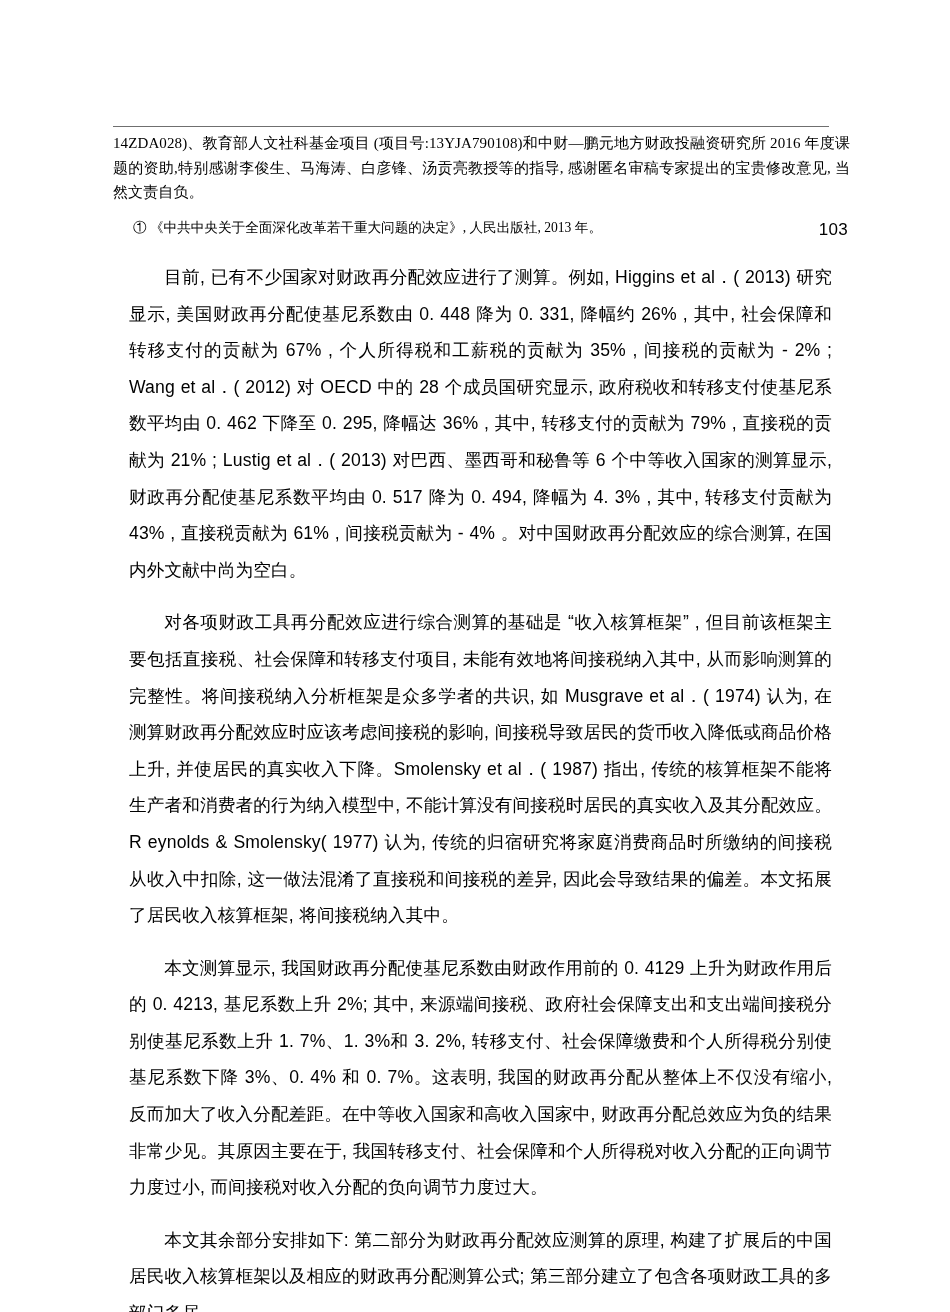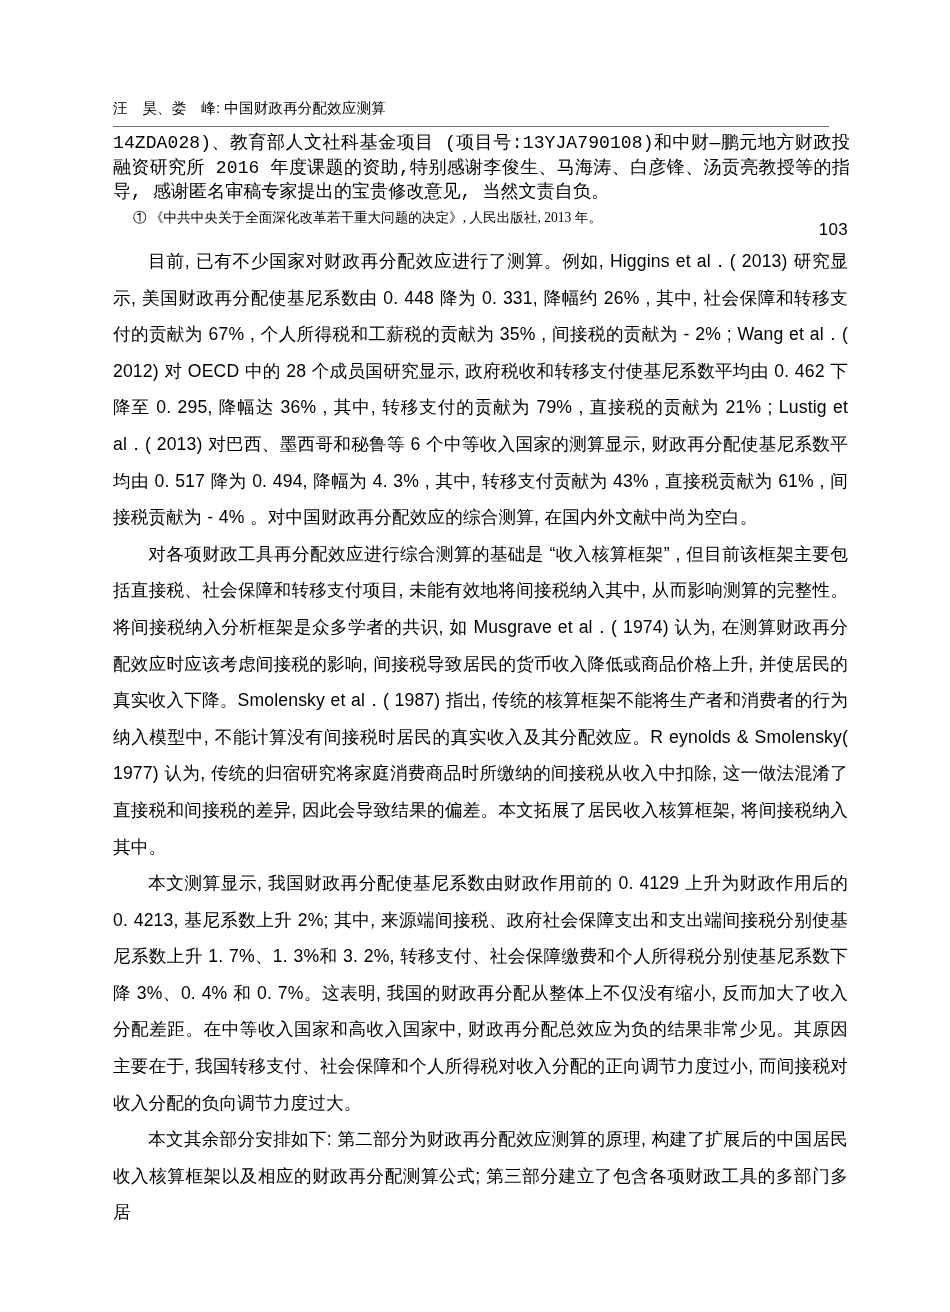--- a/index.html
+++ b/index.html
@@ -45,33 +45,33 @@
   }
 
   
   .footnotes {
     position: absolute;
     left: 113px;
     top: 131px;
     width: 737px;
   }
   .fn-grant {
-    font-family: Liberation Mono, monospace;
-    font-size: 18px;
+    font-family: Liberation Serif, serif;
+    font-size: 15px;
     line-height: 24.5px;
     text-align: justify;
     text-justify: inter-ideograph;
     letter-spacing: 0.1px;
   }
   .fn-note {
     font-family: "Liberation Serif", "DejaVu Serif", serif;
     font-size: 13.6px;
     line-height: 23px;
     padding-left: 20px;
-    margin-top: 1px;
+    margin-top: 11px;
     white-space: nowrap;
   }
   .fn-editor {
     font-family: "Liberation Serif", "DejaVu Serif", serif;
     font-size: 11.6px;
     line-height: 19px;
     white-space: nowrap;
   }
 
   
@@ -87,36 +87,35 @@
   }
 
   
   .body-col {
     position: absolute;
     left: 113px;
     top: 243px;
     width: 735px;
   }
   .body-col p {
-    margin: 0;
+    margin: 16px;
     font-size: 17.6px;
     line-height: 36.6px;
     text-align: justify;
     text-justify: inter-ideograph;
     text-indent: 2em;
     letter-spacing: 0.15px;
     word-spacing: 0.5px;
   }
 </style>
 </head>
 <body>
 
 <div class="page">
 
-  <div class="running-head">汪　昊、娄　峰: 中国财政再分配效应测算</div>
 
   <div class="head-rule"></div>
 
   <div class="footnotes">
     <div class="fn-grant">14ZDA028)、教育部人文社科基金项目 (项目号:13YJA790108)和中财—鹏元地方财政投融资研究所 2016 年度课题的资助,特别感谢李俊生、马海涛、白彦锋、汤贡亮教授等的指导, 感谢匿名审稿专家提出的宝贵修改意见, 当然文责自负。</div>
     <div class="fn-note">① 《中共中央关于全面深化改革若干重大问题的决定》, 人民出版社, 2013 年。</div>
   </div>
 
   <div class="folio">103</div>
 

